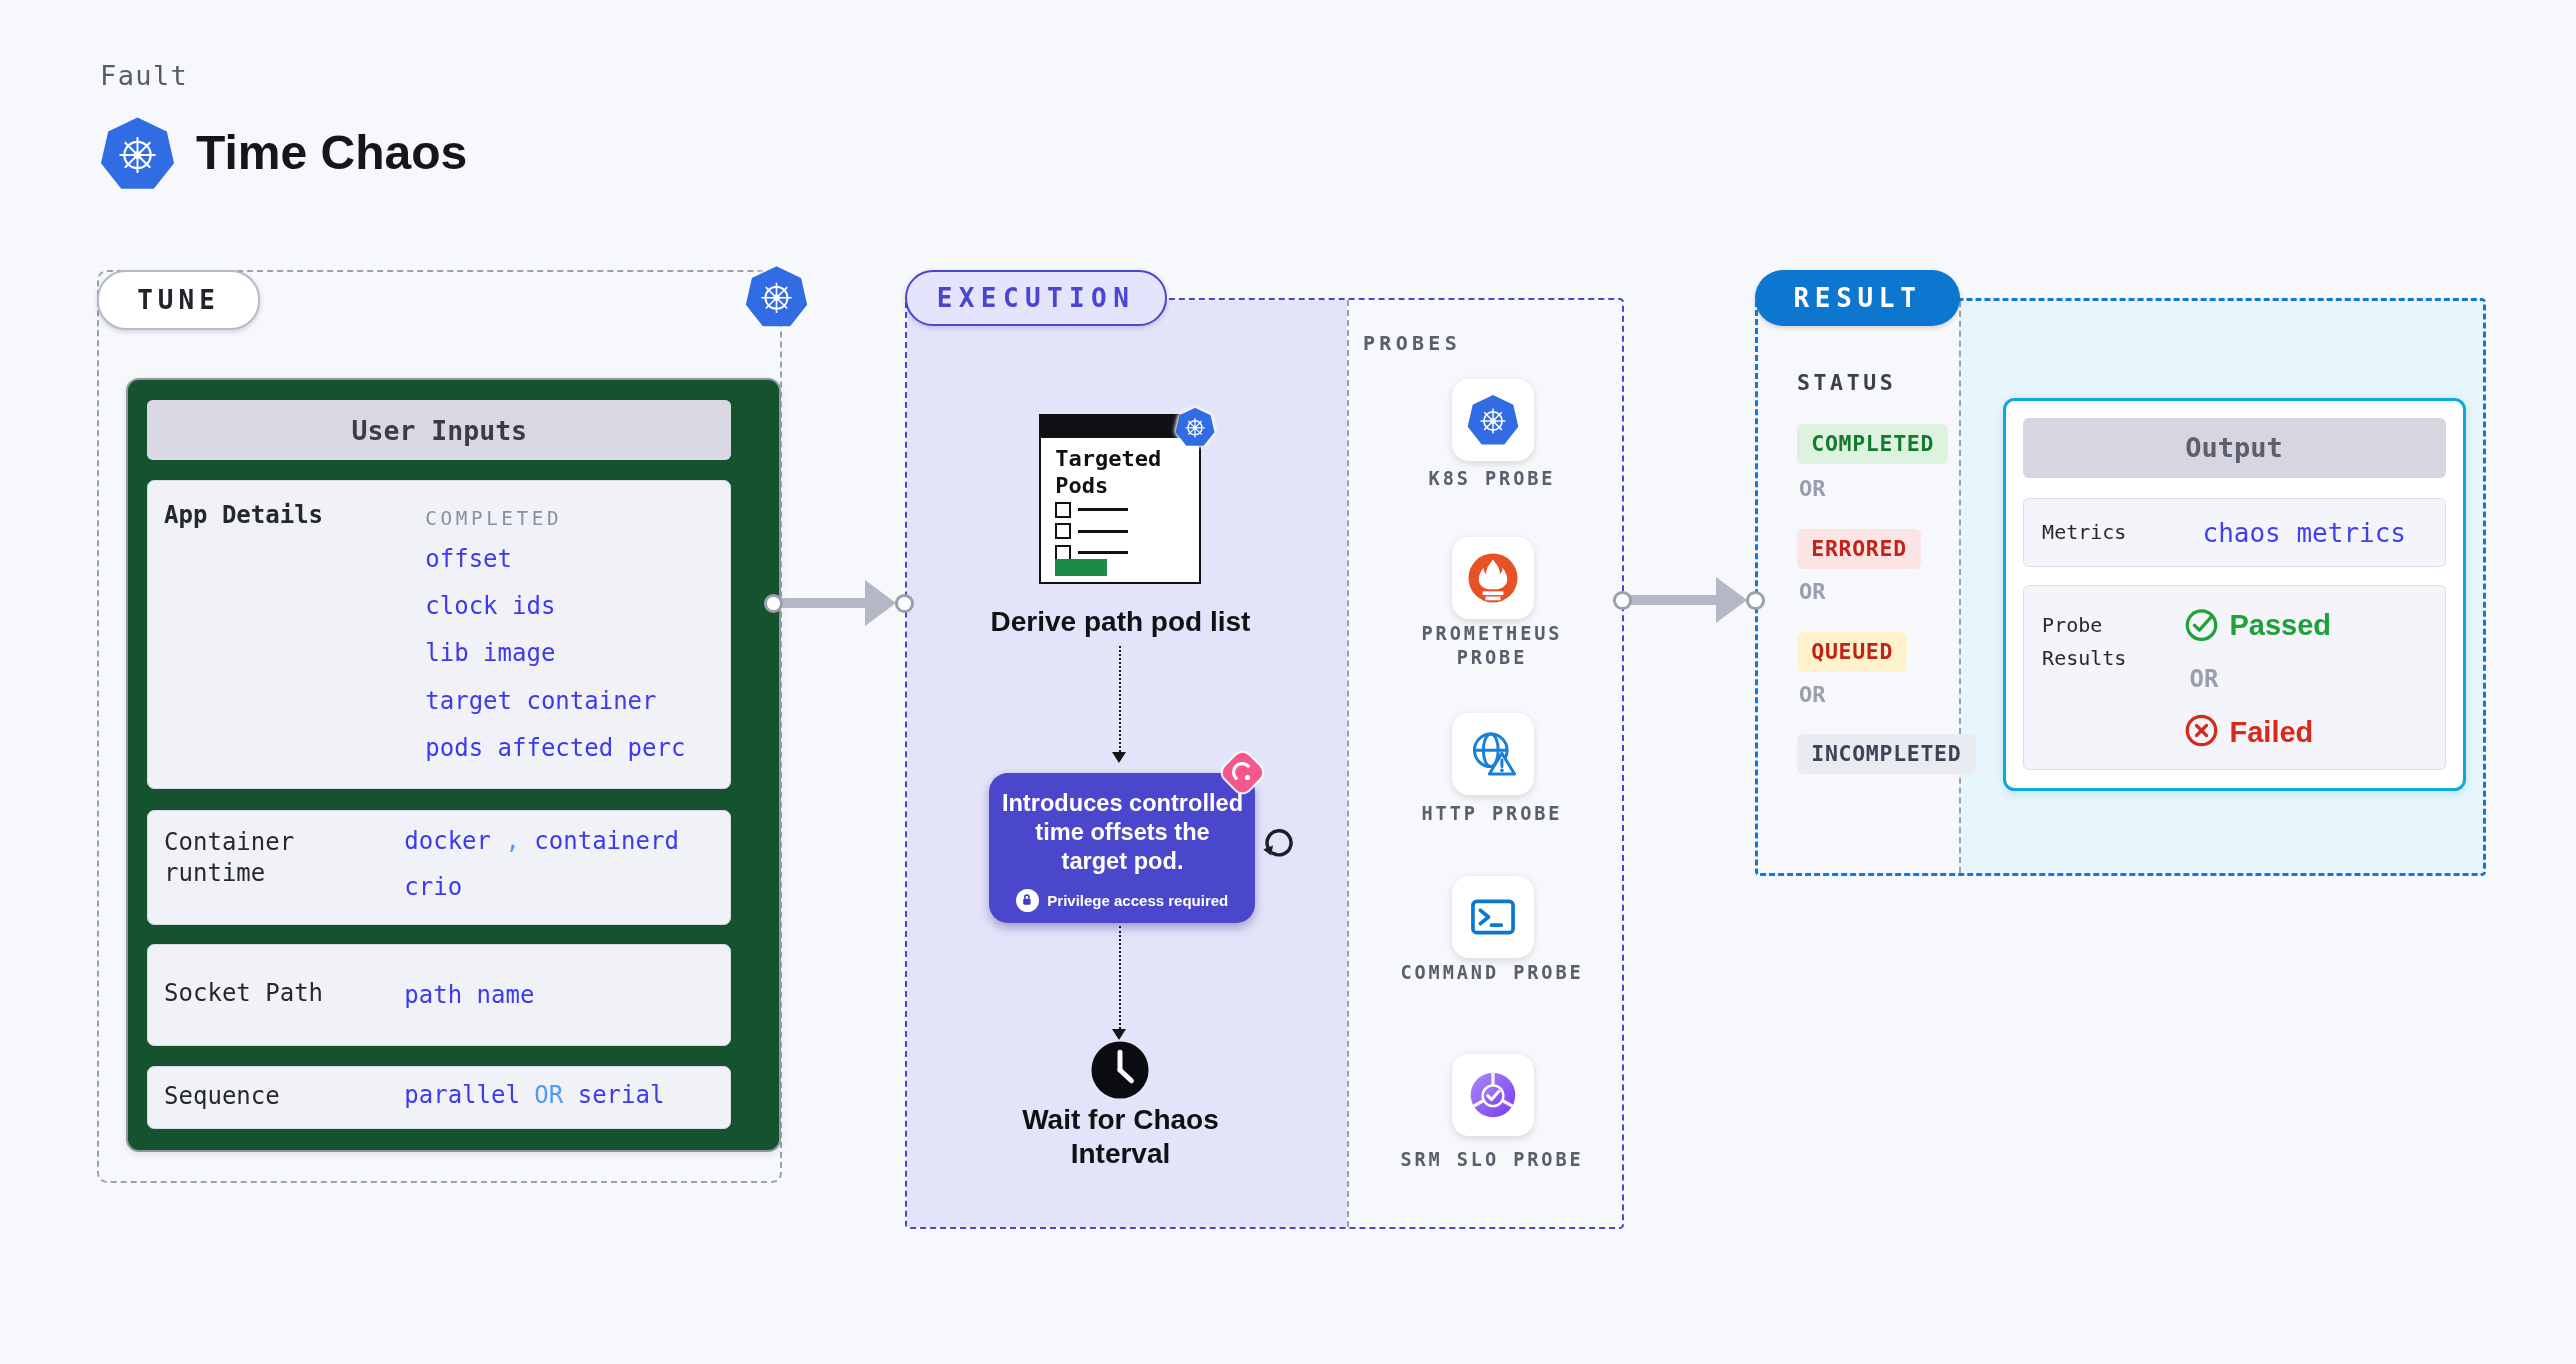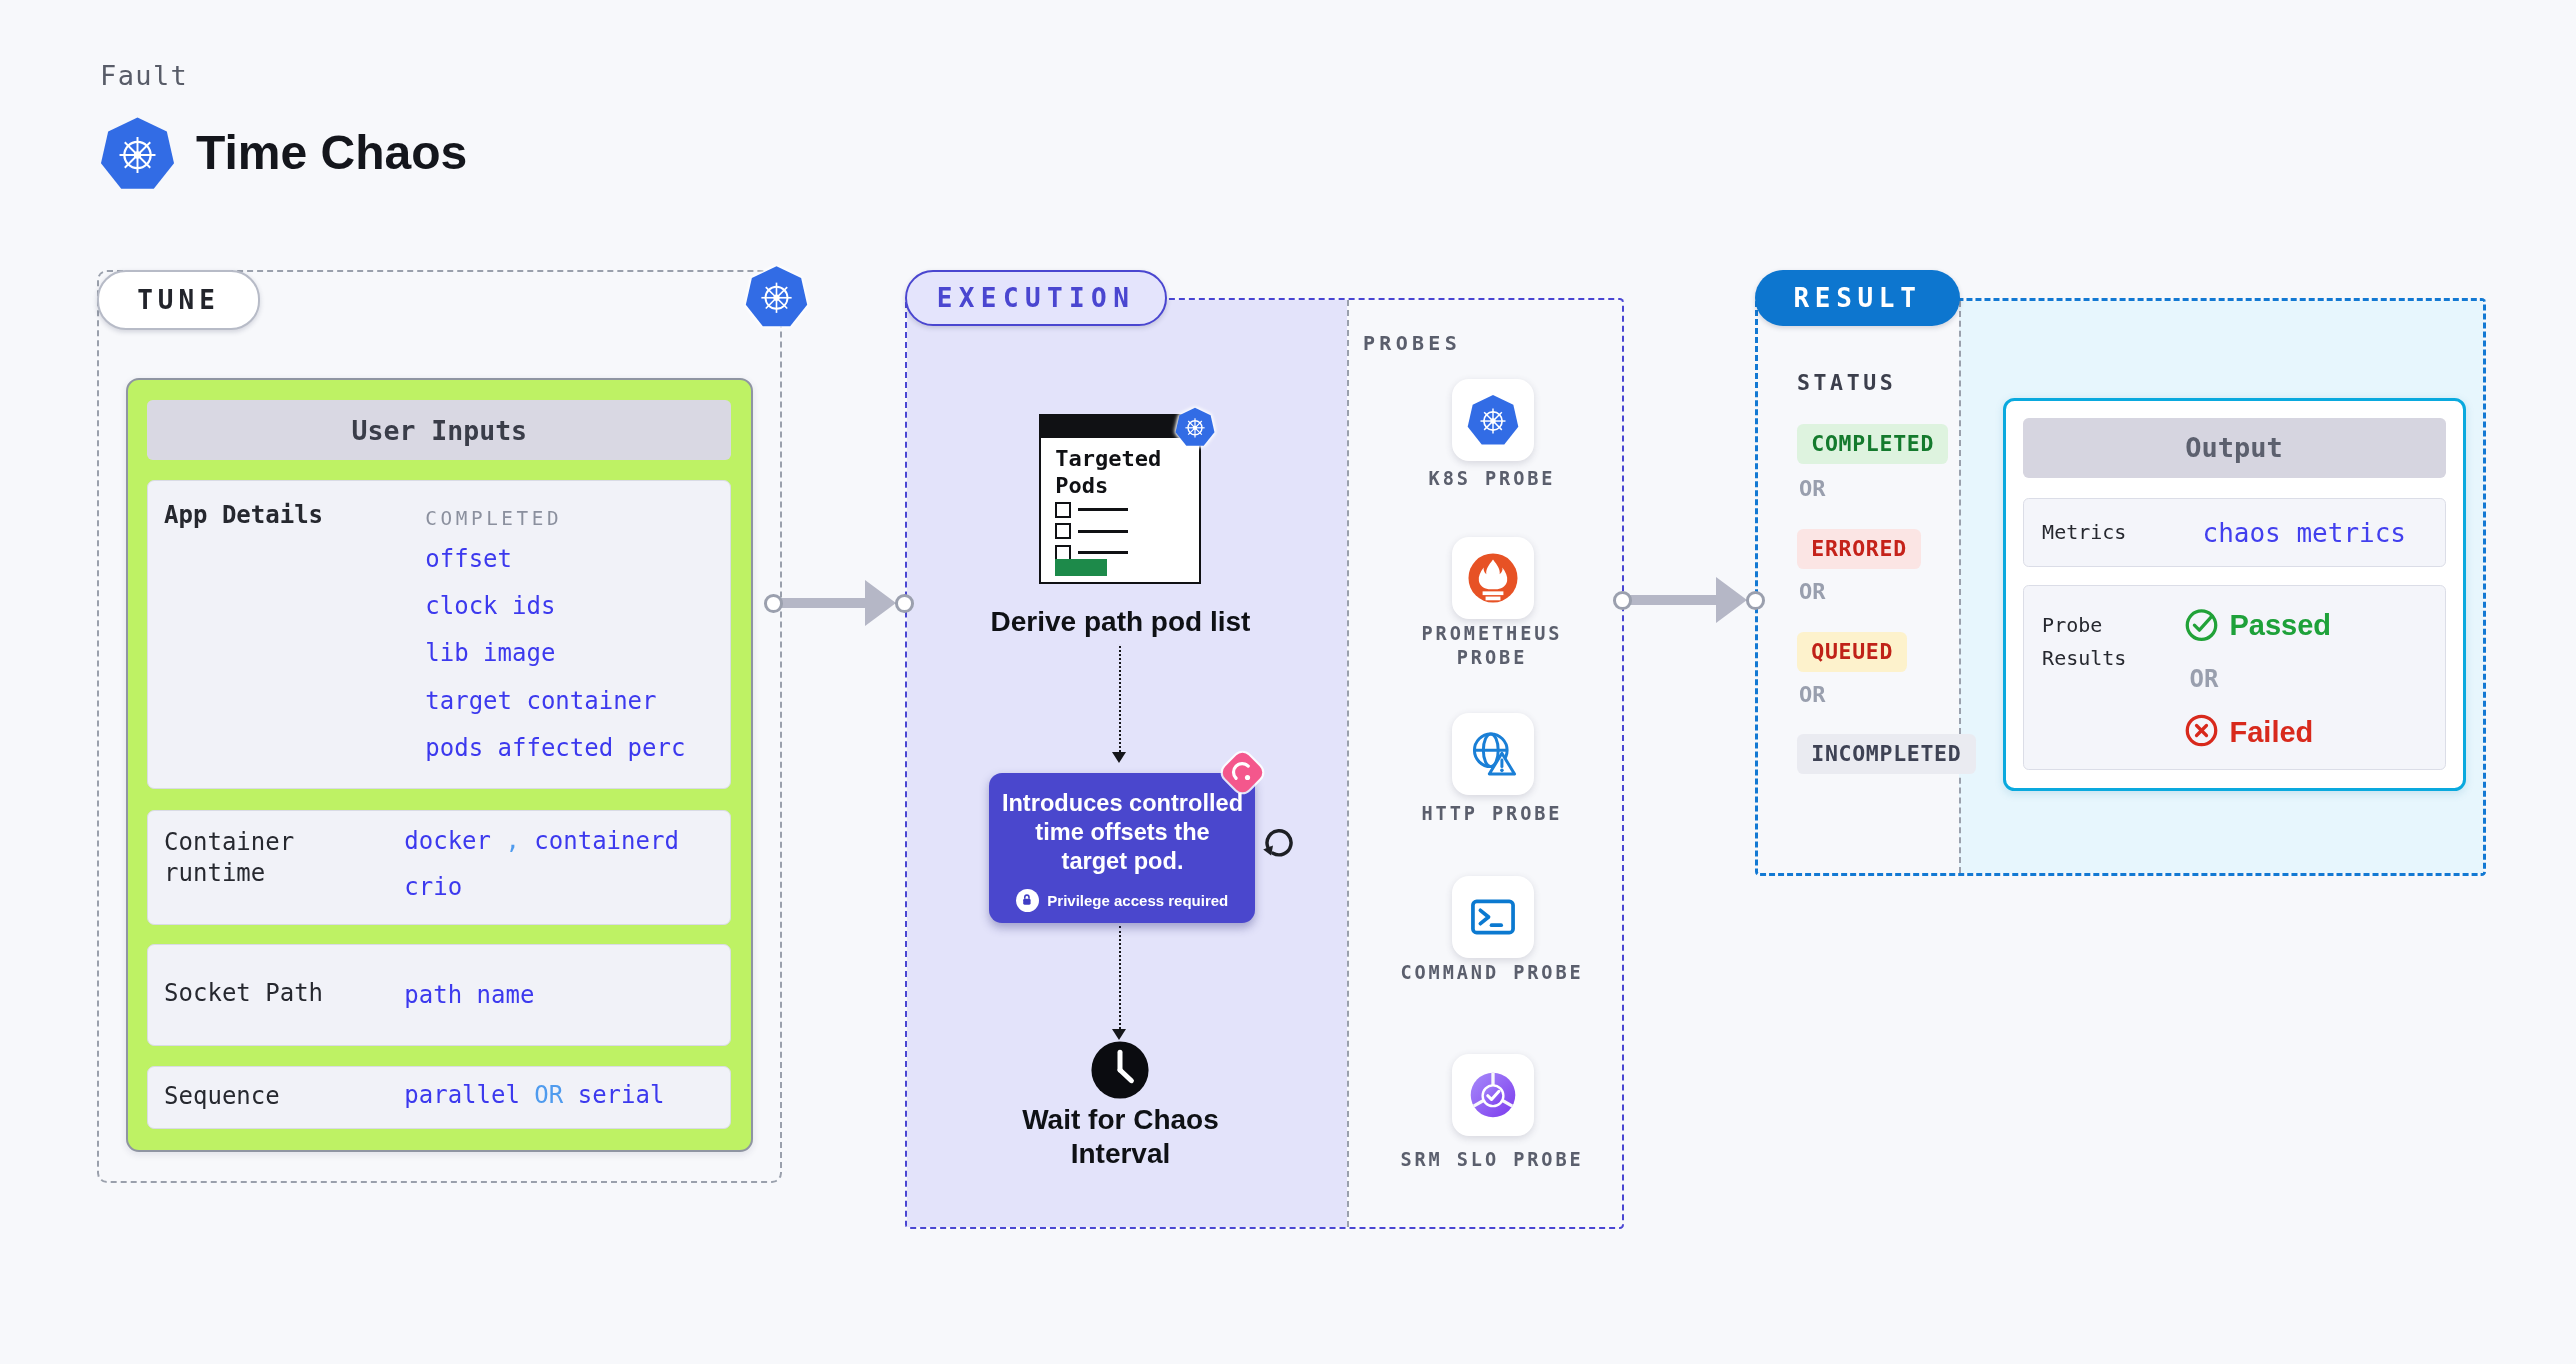--- a/index.html
+++ b/index.html
@@ -15,22 +15,22 @@
   
   .pill{height:56px;border-radius:29px;display:flex;align-items:center;justify-content:center;
         font-weight:bold;font-size:26px;z-index:6;box-shadow:0 2.1px 5.7px rgba(40,44,80,.18);}
 
   
   .tune-box{left:97px;top:270px;width:681px;height:909px;border:2.1px dashed #9aa0ac;border-radius:10px;}
   .tune-pill{left:97px;top:270px;width:159px;background:#ffffff;border:2.1px solid #b7bbc7;
              color:#22242b;letter-spacing:5px;}
   .k8s-corner{left:745px;top:265px;z-index:7;filter:drop-shadow(0 0 2.1px #fff) drop-shadow(0 0 1.4px #fff);}
 
-  .ui-card{left:126px;top:378px;width:623px;height:770px;background:#bef264;border:2.1px solid #8f95a2;
-           border-radius:13px;box-shadow:0 2.1px 7.2px rgba(40,44,80,.10);}
+  .ui-card{left:126px;top:378px;width:623px;height:770px;background:#14532d;border:2.1px solid #8f95a2;
+           border-radius:13px;box-shadow:0 2.1px 7.2px rgba(40,44,80,.10);padding-left:28px;}
   .ui-header{left:19.3px;top:20px;width:584px;height:60px;background:#d9d8e3;border-radius:5.7px;
              font-size:26.5px;font-weight:600;color:#3a3d49;display:flex;align-items:center;justify-content:center;}
   .ui-sec{left:19.3px;width:584px;background:#f1f2f8;border:1.4px solid #d9dbe5;border-radius:7.2px;box-sizing:border-box;}
   .sec1{top:100px;height:309px;}  .sec2{top:430px;height:115px;}
   .sec3{top:564px;height:102px;}  .sec4{top:686px;height:63px;}
   .sec-label{font-size:24px;color:#26282f;line-height:31.5px;}
   .required{font-size:19.3px;color:#8b909e;letter-spacing:3.6px;}
   .link{font-size:24px;color:#3c39ee;}
   .lblue{color:#4f9bee;}
 
@@ -55,21 +55,21 @@
   .clip-row-box{width:15.8px;height:15.8px;border:2.1px solid #101114;box-sizing:border-box;}
   .clip-row-line{width:50px;height:2.9px;background:#101114;}
   .clip-green{left:14.3px;top:143px;width:52px;height:16.5px;background:#1d8a4a;}
   .clip-k8s{left:1175px;top:407px;z-index:4;filter:drop-shadow(0 0 2.1px #fff) drop-shadow(0 0 1.4px #fff);}
 
   .derive-label{left:970px;top:606px;width:301px;text-align:center;font-size:28px;font-weight:bold;color:#0f1115;}
   .dot-line{width:0;border-left:2.9px dotted #15161a;}
   .dot-head{width:0;height:0;border-left:7.9px solid transparent;border-right:7.9px solid transparent;
             border-top:11.5px solid #15161a;}
 
-  .tooltip{left:989px;top:773px;width:266px;height:150px;background:#4a47cd;border-radius:13px;
+  .tooltip{left:989px;top:773px;width:266px;height:150px;background:#4a47cd;border-radius:19px;
            box-shadow:0 4.3px 10px rgba(40,40,120,.35);z-index:5;}
   .tooltip-text{left:11.5px;top:15.8px;width:244px;text-align:center;font-size:23.6px;line-height:29px;
                 font-weight:bold;color:#ffffff;}
   .tt-badge{left:0;bottom:11.5px;width:100%;display:flex;align-items:center;justify-content:center;gap:8.6px;}
   .tt-badge-circle{width:23px;height:23px;border-radius:50%;background:#fff;display:flex;align-items:center;justify-content:center;}
   .tt-badge-text{color:#fff;font-size:15px;font-weight:600;}
   .pink-badge{left:1226px;top:756px;width:33px;height:33px;background:#f4578c;border-radius:8.6px;
               transform:rotate(45deg);z-index:6;box-shadow:0 0 0 2.1px rgba(255,255,255,.85);}
   .refresh-icon{left:1261px;top:824px;}
 

